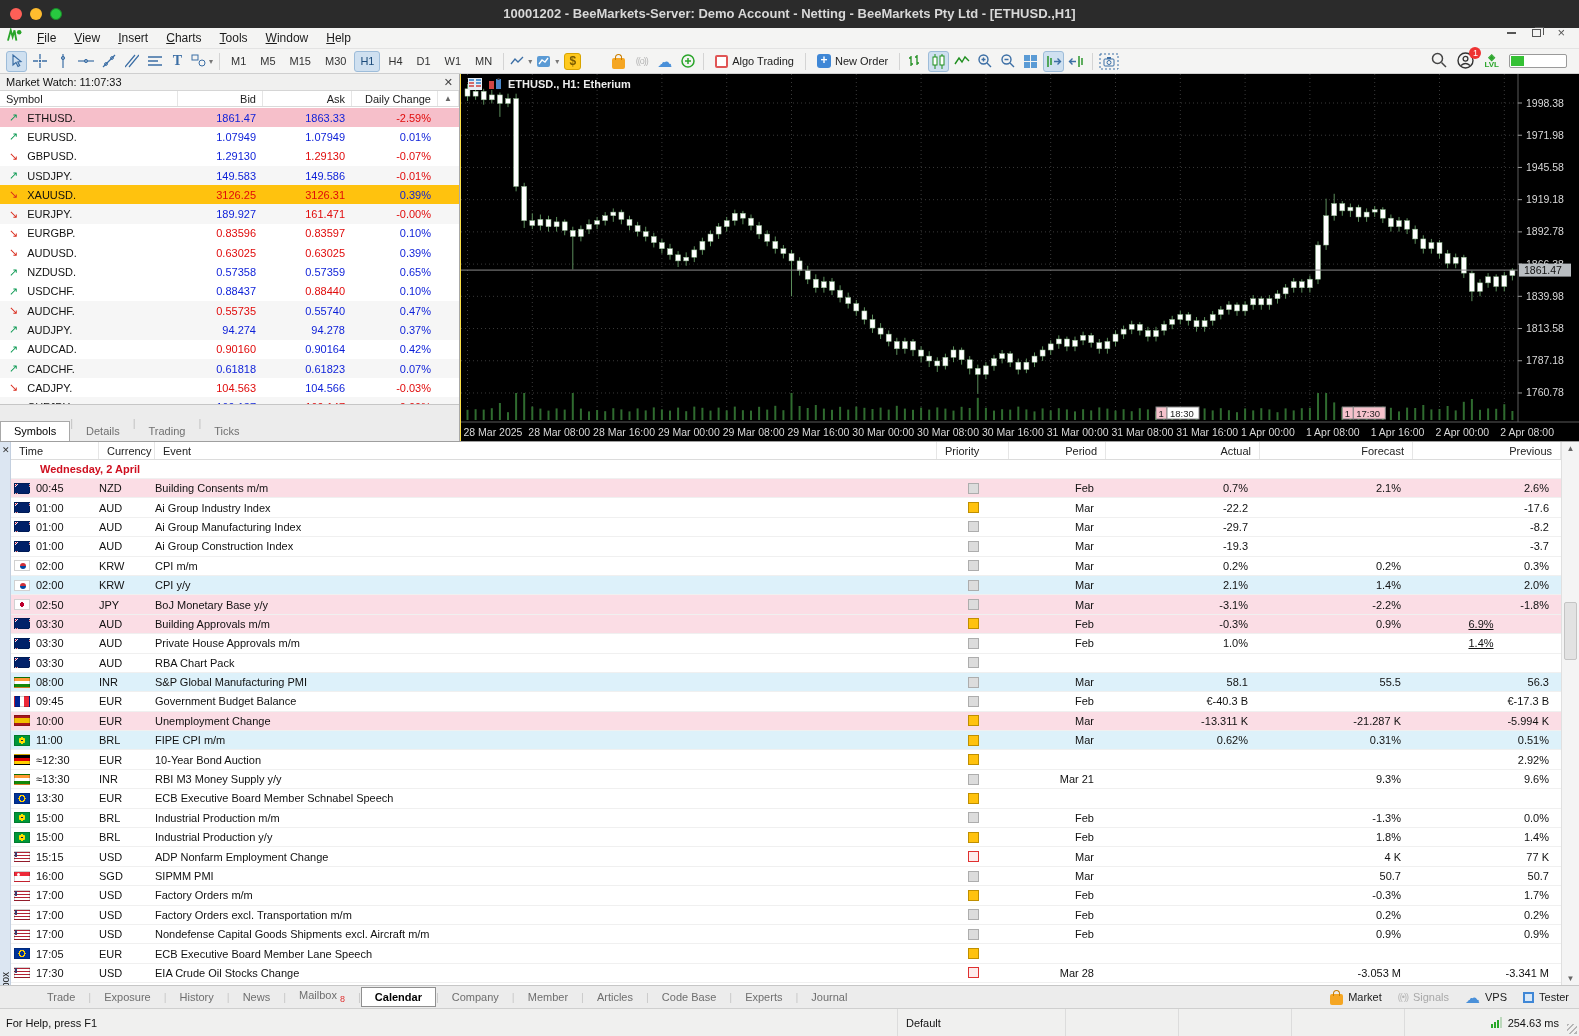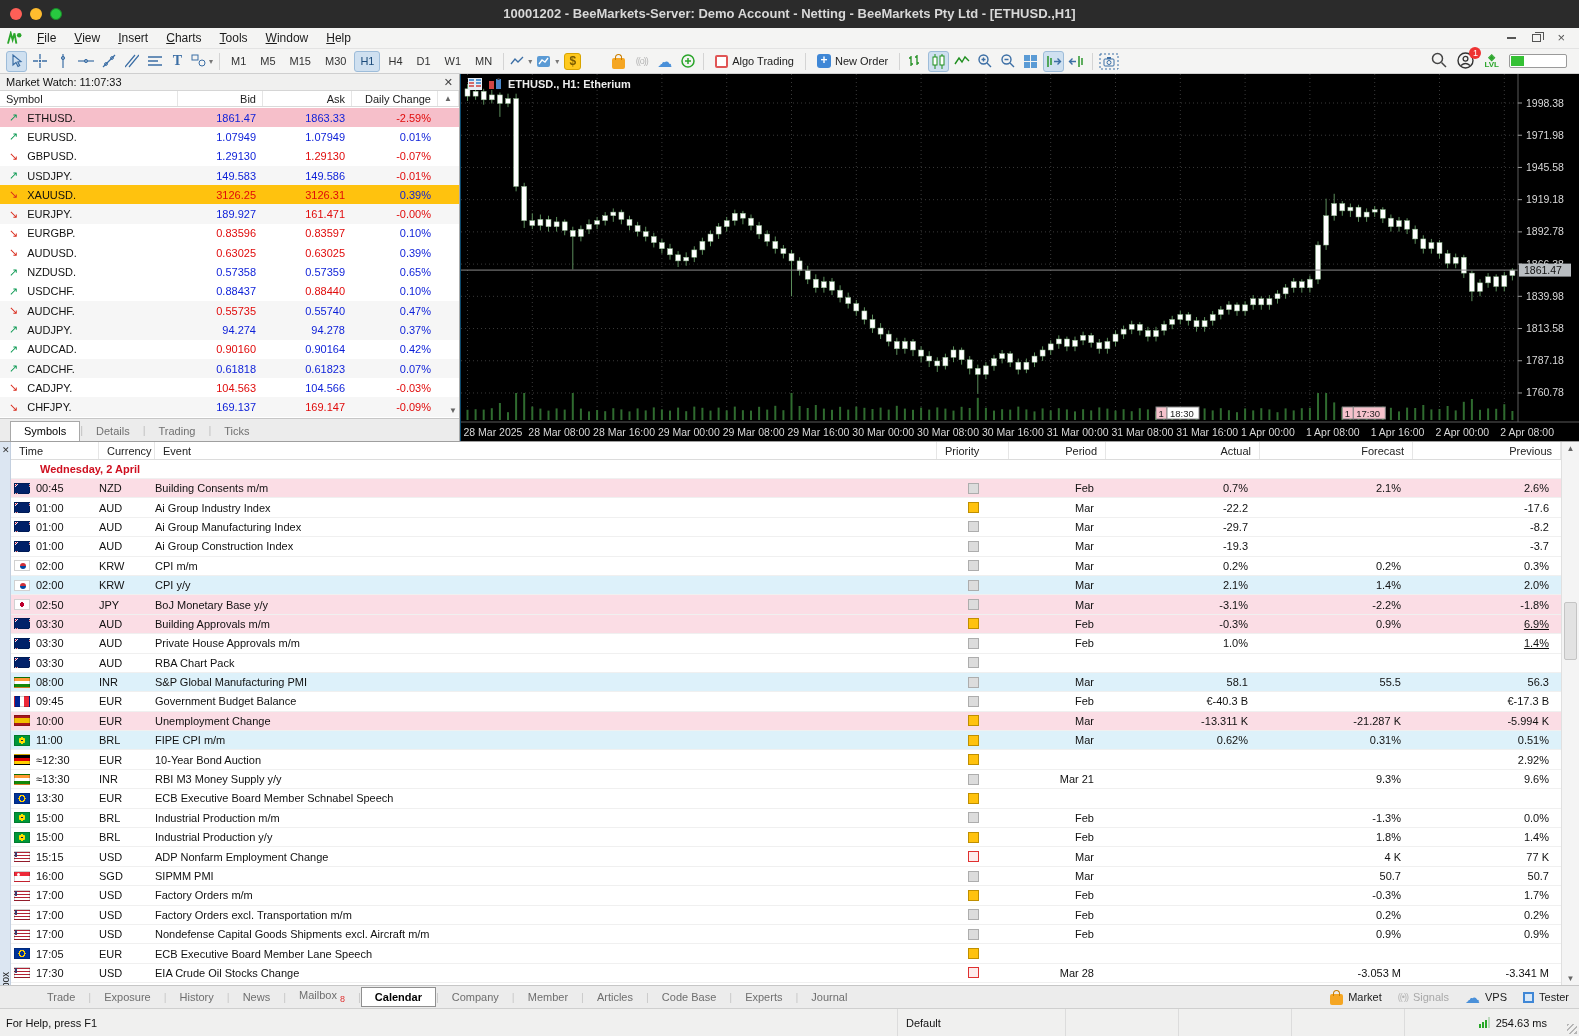--- a/index.html
+++ b/index.html
@@ -1,29 +1,29 @@
 <!DOCTYPE html>
 <html><head>
 <meta charset="utf-8">
 <style>
   * { margin:0; padding:0; box-sizing:border-box; }
   html,body { background:#888; }
-  #app { position:relative; width:1579px; height:1036px; background:#0c4a6e;
+  #app { position:relative; width:1579px; height:1036px; background:#fde047;
          font-family:"Liberation Sans",sans-serif; overflow:hidden; font-size:11px; color:#111; }
 
   
   .titlebar { position:absolute; top:0; left:0; width:100%; height:28px; background:#2b2b2b; }
   .traffic { position:absolute; left:10px; top:8px; display:flex; gap:8px; }
   .tl { width:12px; height:12px; border-radius:50%; display:inline-block; }
   .tl.red{ background:#ff5f57; } .tl.yel{ background:#febc2e; } .tl.grn{ background:#28c840; border:1px solid #1a8a2a;}
   .wtitle { text-align:center; line-height:28px; color:#d8d8d8; font-weight:bold; font-size:13px; }
 
   
   .menubar { position:absolute; top:28px; left:0; width:100%; height:21px; background:#f4f4f3;
-             border-bottom:1px solid #e3e3e3; display:flex; align-items:center; }
+             border-bottom:1px solid #e3e3e3; display:flex; align-items:flex-start; }
   .mt-logo { width:15px; height:14px; margin:0 6px 0 7px; }
   .menu-item { padding:0 9px; font-size:12px; color:#1b1b1b; line-height:21px; cursor:default; }
   .menu-item::first-letter { text-decoration:underline; }
   .win-controls { margin-left:auto; display:flex; gap:16px; padding-right:14px; align-items:center; }
   .wc-min { width:9px; height:2px; background:#555; display:inline-block; }
   .wc-restore { width:9px; height:8px; border:1px solid #555; display:inline-block; position:relative; }
   .wc-restore::after{ content:""; position:absolute; left:2px; top:-3px; width:8px; height:7px; border:1px solid #555; border-bottom:none; border-left:none;}
   .wc-close { font-size:13px; color:#555; line-height:10px; }
 
   
@@ -72,22 +72,22 @@
   .scroll-btn { font-size:8px; color:#666; text-align:center; width:100%; justify-content:center !important; }
   .mw-rows { position:absolute; top:34px; left:0; right:0; }
   .mw-row { height:19.3px; display:grid; grid-template-columns:178px 85px 89px 86px; align-items:center; }
   .mw-row.stripe { background:#f6f6f6; }
   .mw-row.pink { background:#f6bfca; }
   .mw-row.gold { background:#ffc20e; }
   .mw-sym { display:flex; align-items:center; gap:9px; padding-left:9px; }
   .arr-up { color:#0d9a53; font-size:11px; } .arr-down { color:#d92b1c; font-size:11px; }
   .num-cell { text-align:right; padding-right:7px; }
   .c-b { color:#0b1ed8; } .c-r { color:#e00b0b; }
-  .mw-tabs { position:absolute; bottom:0; left:0; right:0; height:23px; background:#ececec;
-             border-top:1px solid #c6c6c6; display:flex; align-items:flex-end; padding-left:10px; }
+  .mw-tabs { position:absolute; bottom:0; left:0; right:0; height:37px; background:#ececec;
+             border-top:1px solid #c6c6c6; display:flex; align-items:flex-end; }
   .mw-tab { padding:3px 13px 4px; color:#707070; position:relative; }
   .mw-tab.active { background:#fff; border:1px solid #a8a8a8; border-bottom:1px solid #fff; color:#000; margin-bottom:-1px; }
   .mw-tab-sep { color:#c0c0c0; align-self:center; }
   .mw-vscroll { position:absolute; right:2px; bottom:26px; font-size:8px; color:#666; }
 
   
   .chart-panel { position:absolute; top:74px; left:461px; width:1118px; height:367px; background:#000; }
   .chart-title { position:absolute; top:4px; left:7px; z-index:3; display:flex; align-items:center; gap:6px;
                  color:#ececec; font-size:11px; font-weight:bold; }
   .ct-ic { display:block; }
@@ -123,21 +123,21 @@
   .f-us { background:linear-gradient(to right,#3c3b6e 0 40%, transparent 40%) no-repeat 0 0/40% 55%,
           repeating-linear-gradient(#b22234 0 1.5px, #fff 1.5px 3px); }
   .f-sg { background:linear-gradient(#ed2939 0 50%, #fff 50%); position:relative; }
   .f-sg::after { content:""; position:absolute; left:2px; top:1px; width:3px; height:3px; border-radius:50%; background:#fff; }
   .prio { width:11px; height:11px; display:inline-block; margin:0 auto; }
   .prio-gray { background:#dcdcdc; border:1px solid #adadad; }
   .prio-yellow { background:#ffc20e; border:1px solid #bf8f00; }
   .prio-red { background:#fdecec; border:1px solid #e03030; }
   .cal-prio { text-align:center; display:flex; justify-content:center; }
   .cal-num { text-align:right; padding-right:12px; }
-  .cal-num.u { text-decoration:underline; }
+  .cal-num.u { text-decoration:underline;text-align:center; }
   .cal-scroll { position:absolute; right:0; top:0; bottom:0; width:18px; background:#f4f4f4; border-left:1px solid #e0e0e0; }
   .cal-scroll .up { position:absolute; top:2px; left:0; width:100%; text-align:center; font-size:8px; color:#666; }
   .cal-scroll .dn { position:absolute; bottom:2px; left:0; width:100%; text-align:center; font-size:8px; color:#666; }
   .cal-thumb { position:absolute; top:160px; left:2px; width:13px; height:58px; background:#e2e2e2; border:1px solid #c4c4c4; border-radius:2px; }
 
   
   .tabbar { position:absolute; top:985px; left:0; width:1579px; height:23px; background:#ececec;
             border-top:1px solid #c6c6c6; display:flex; align-items:center; padding-left:34px; }
   .tx-tab { padding:4px 13px; color:#6e6e6e; position:relative; }
   .tx-tab.active { background:#fff; border:1px solid #8f8f8f; color:#000; font-weight:bold; padding:3px 13px; }
@@ -148,21 +148,21 @@
   .tb-rbtn.disabled { color:#a8a8a8; }
   .chip-ic { width:11px; height:11px; border:2px solid #3f87d6; background:#d8e8f8; }
 
   
   .statusbar { position:absolute; top:1008px; left:0; width:1579px; height:28px; background:#f0f0ef;
                border-top:1px solid #cfcfcf; display:flex; align-items:center; }
   .sb-cell { height:100%; display:flex; align-items:center; padding:0 8px; border-right:1px solid #dcdcdc; }
   .sb-help { flex:0 0 898px; border-right:1px solid #dcdcdc; padding-left:6px; height:100%; display:flex; align-items:center; }
   .sb-default { width:168px; }
   .sb-empty { width:113px; }
-  .sb-lat { margin-left:auto; display:flex; align-items:center; gap:6px; padding-right:32px; }
+  .sb-lat { margin-left:auto; display:flex; align-items:center; gap:6px; padding-right:20px; }
   .bars { display:flex; align-items:flex-end; gap:1px; height:11px; }
   .bars i { width:2px; background:#28a828; display:block; }
   .grip { position:absolute; right:2px; bottom:2px; width:10px; height:10px;
           background:repeating-linear-gradient(135deg,#b5b5b5 0 1.5px, transparent 1.5px 4px); }
 </style>
 </head>
 <body>
 
 <div id="app">
 

